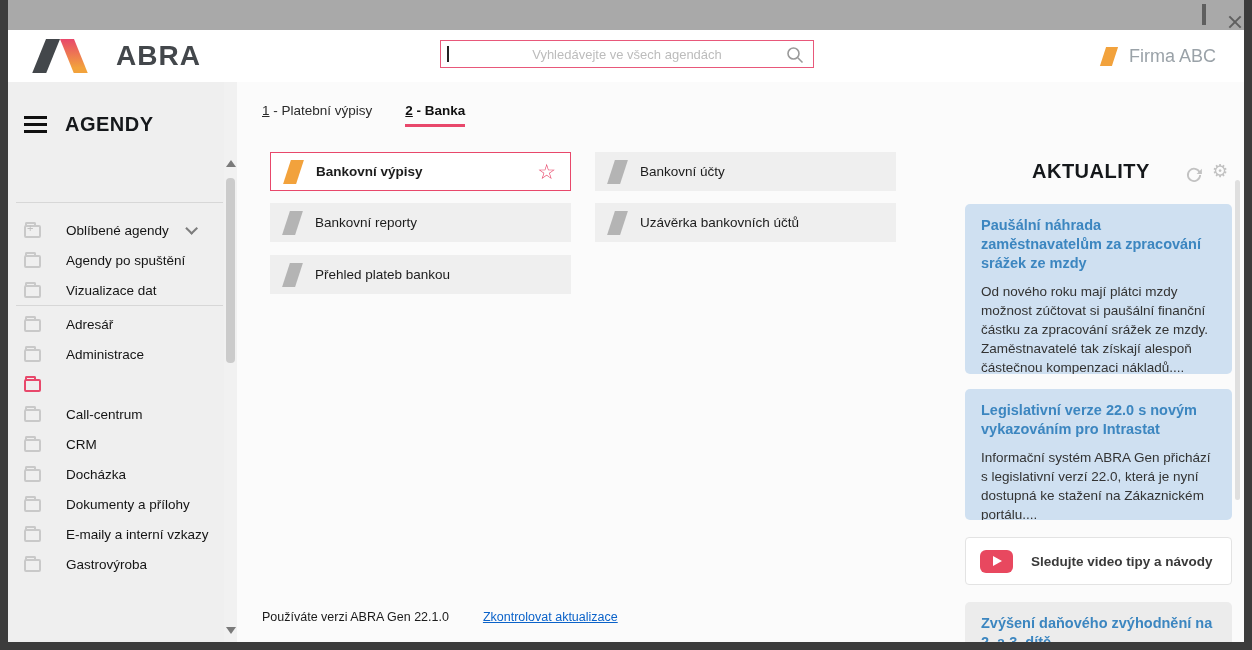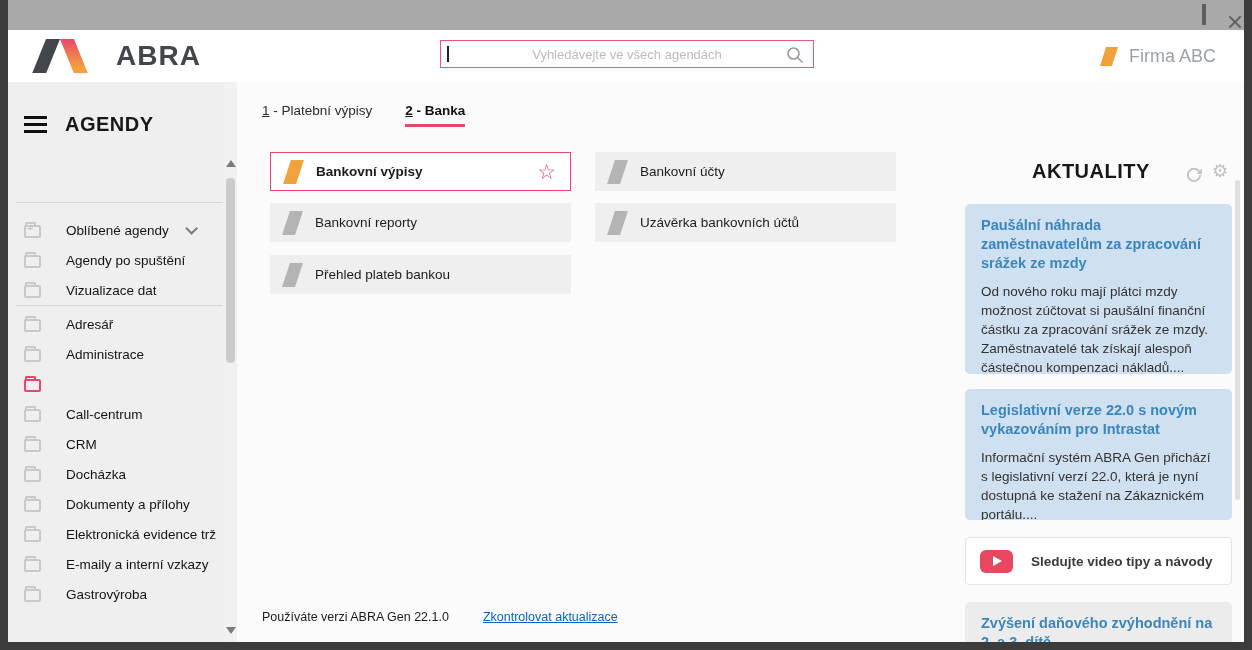--- a/index.html
+++ b/index.html
@@ -202,24 +202,20 @@
         <div class="sb-item">
           <span class="folder-icon"></span>
           <span class="sb-label">Docházka</span>
         </div>
         <div class="sb-item">
           <span class="folder-icon"></span>
           <span class="sb-label">Dokumenty a přílohy</span>
         </div>
         <div class="sb-item">
           <span class="folder-icon"></span>
-          <span class="sb-label">Elektronická evidence trž</span>
-        </div>
-        <div class="sb-item">
-          <span class="folder-icon"></span>
           <span class="sb-label">E-maily a interní vzkazy</span>
         </div>
         <div class="sb-item">
           <span class="folder-icon"></span>
           <span class="sb-label">Gastrovýroba</span>
         </div>
         <div class="sb-item">
           
           
         </div>

